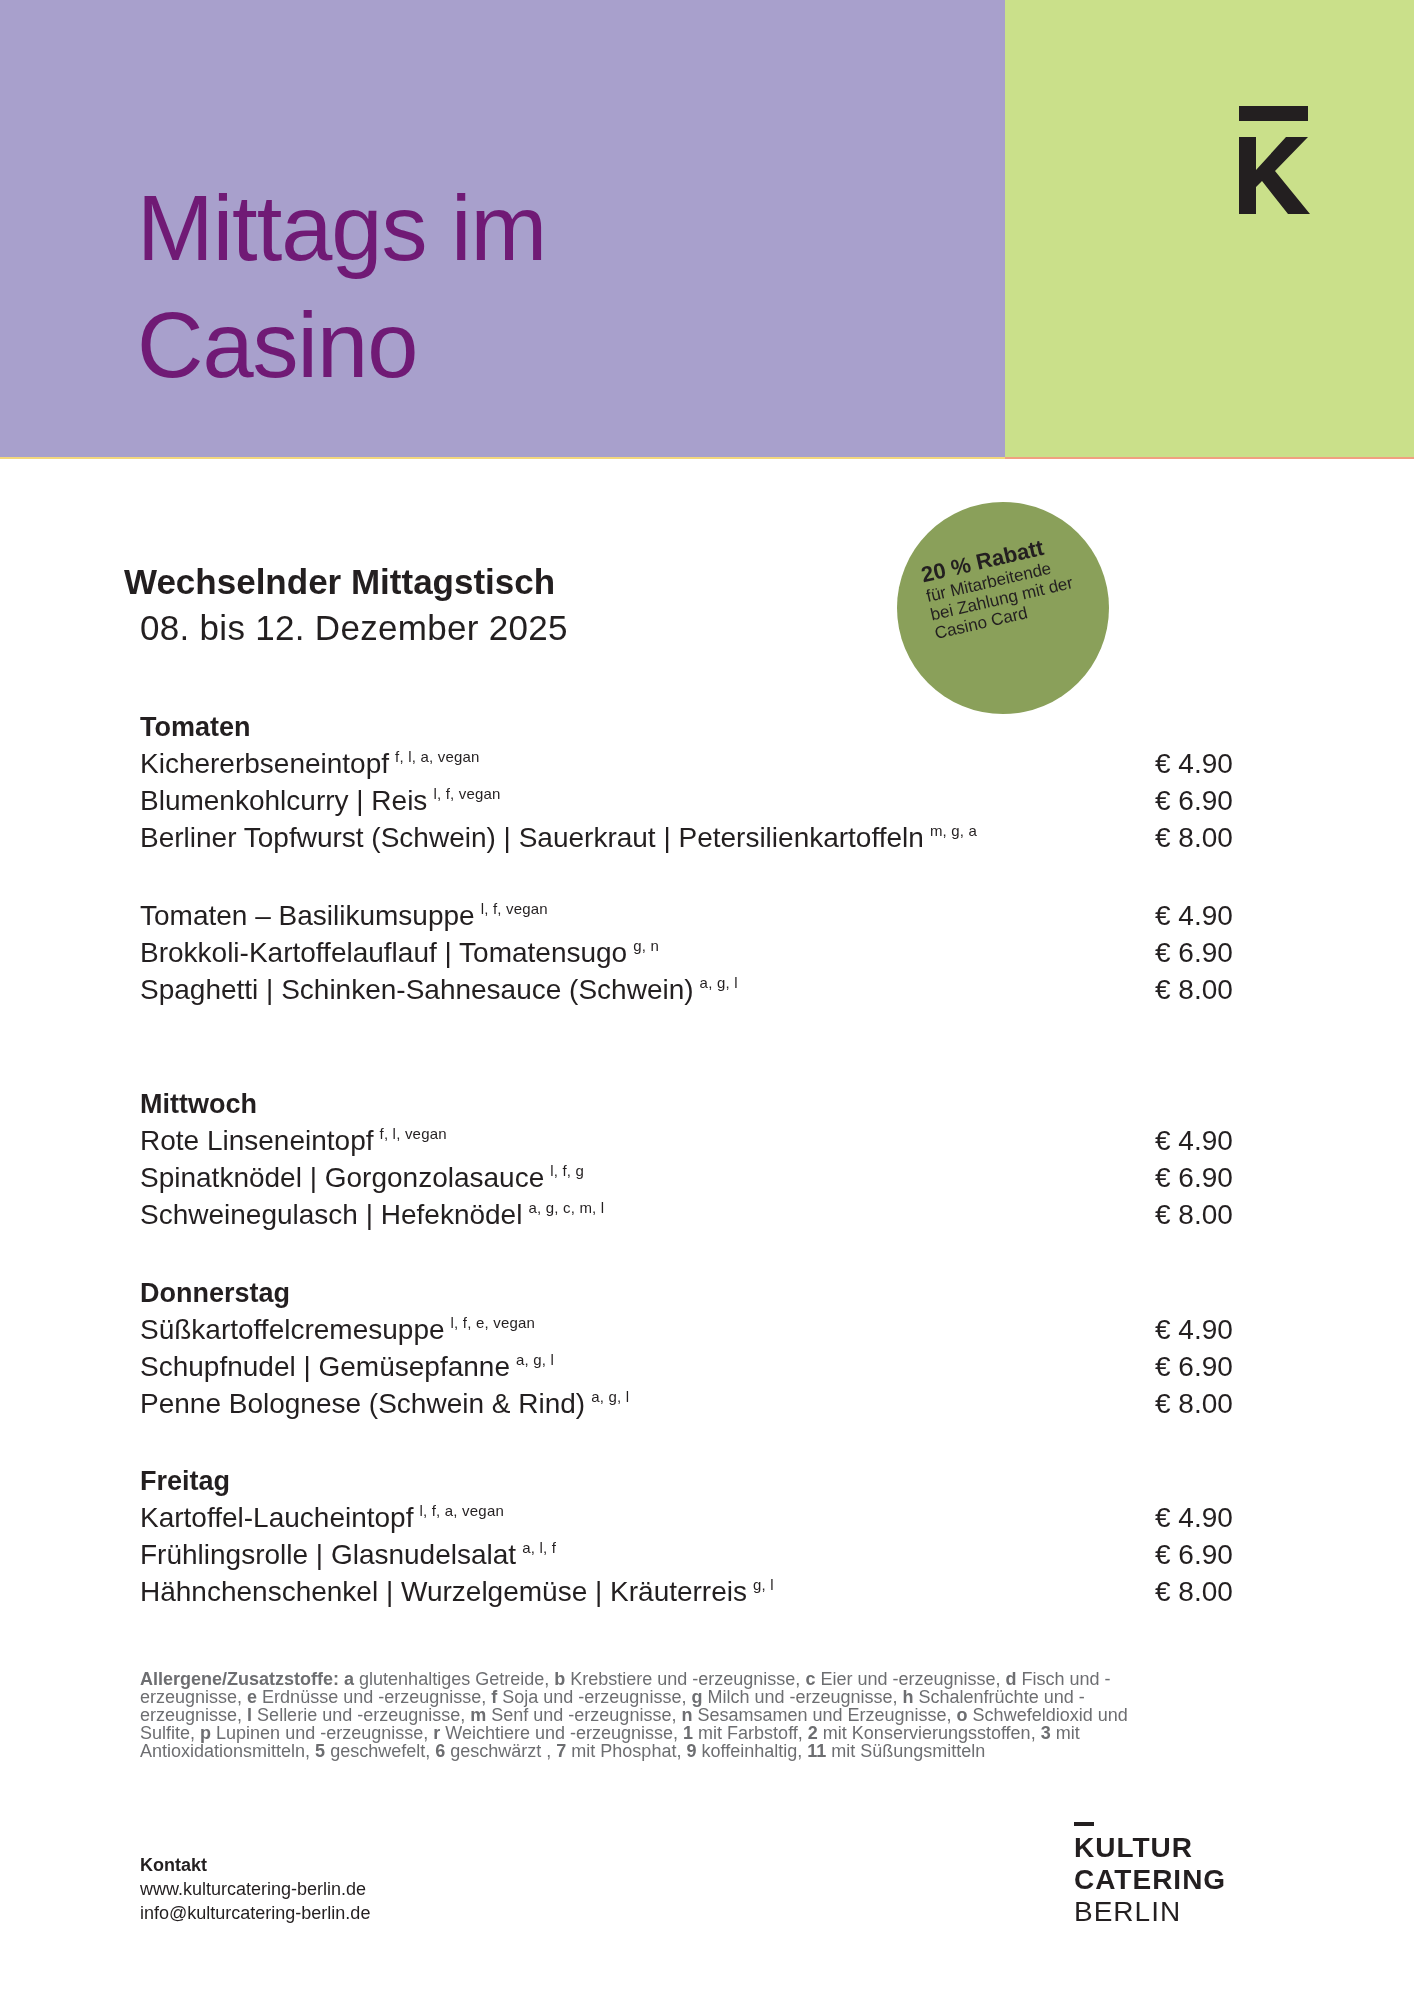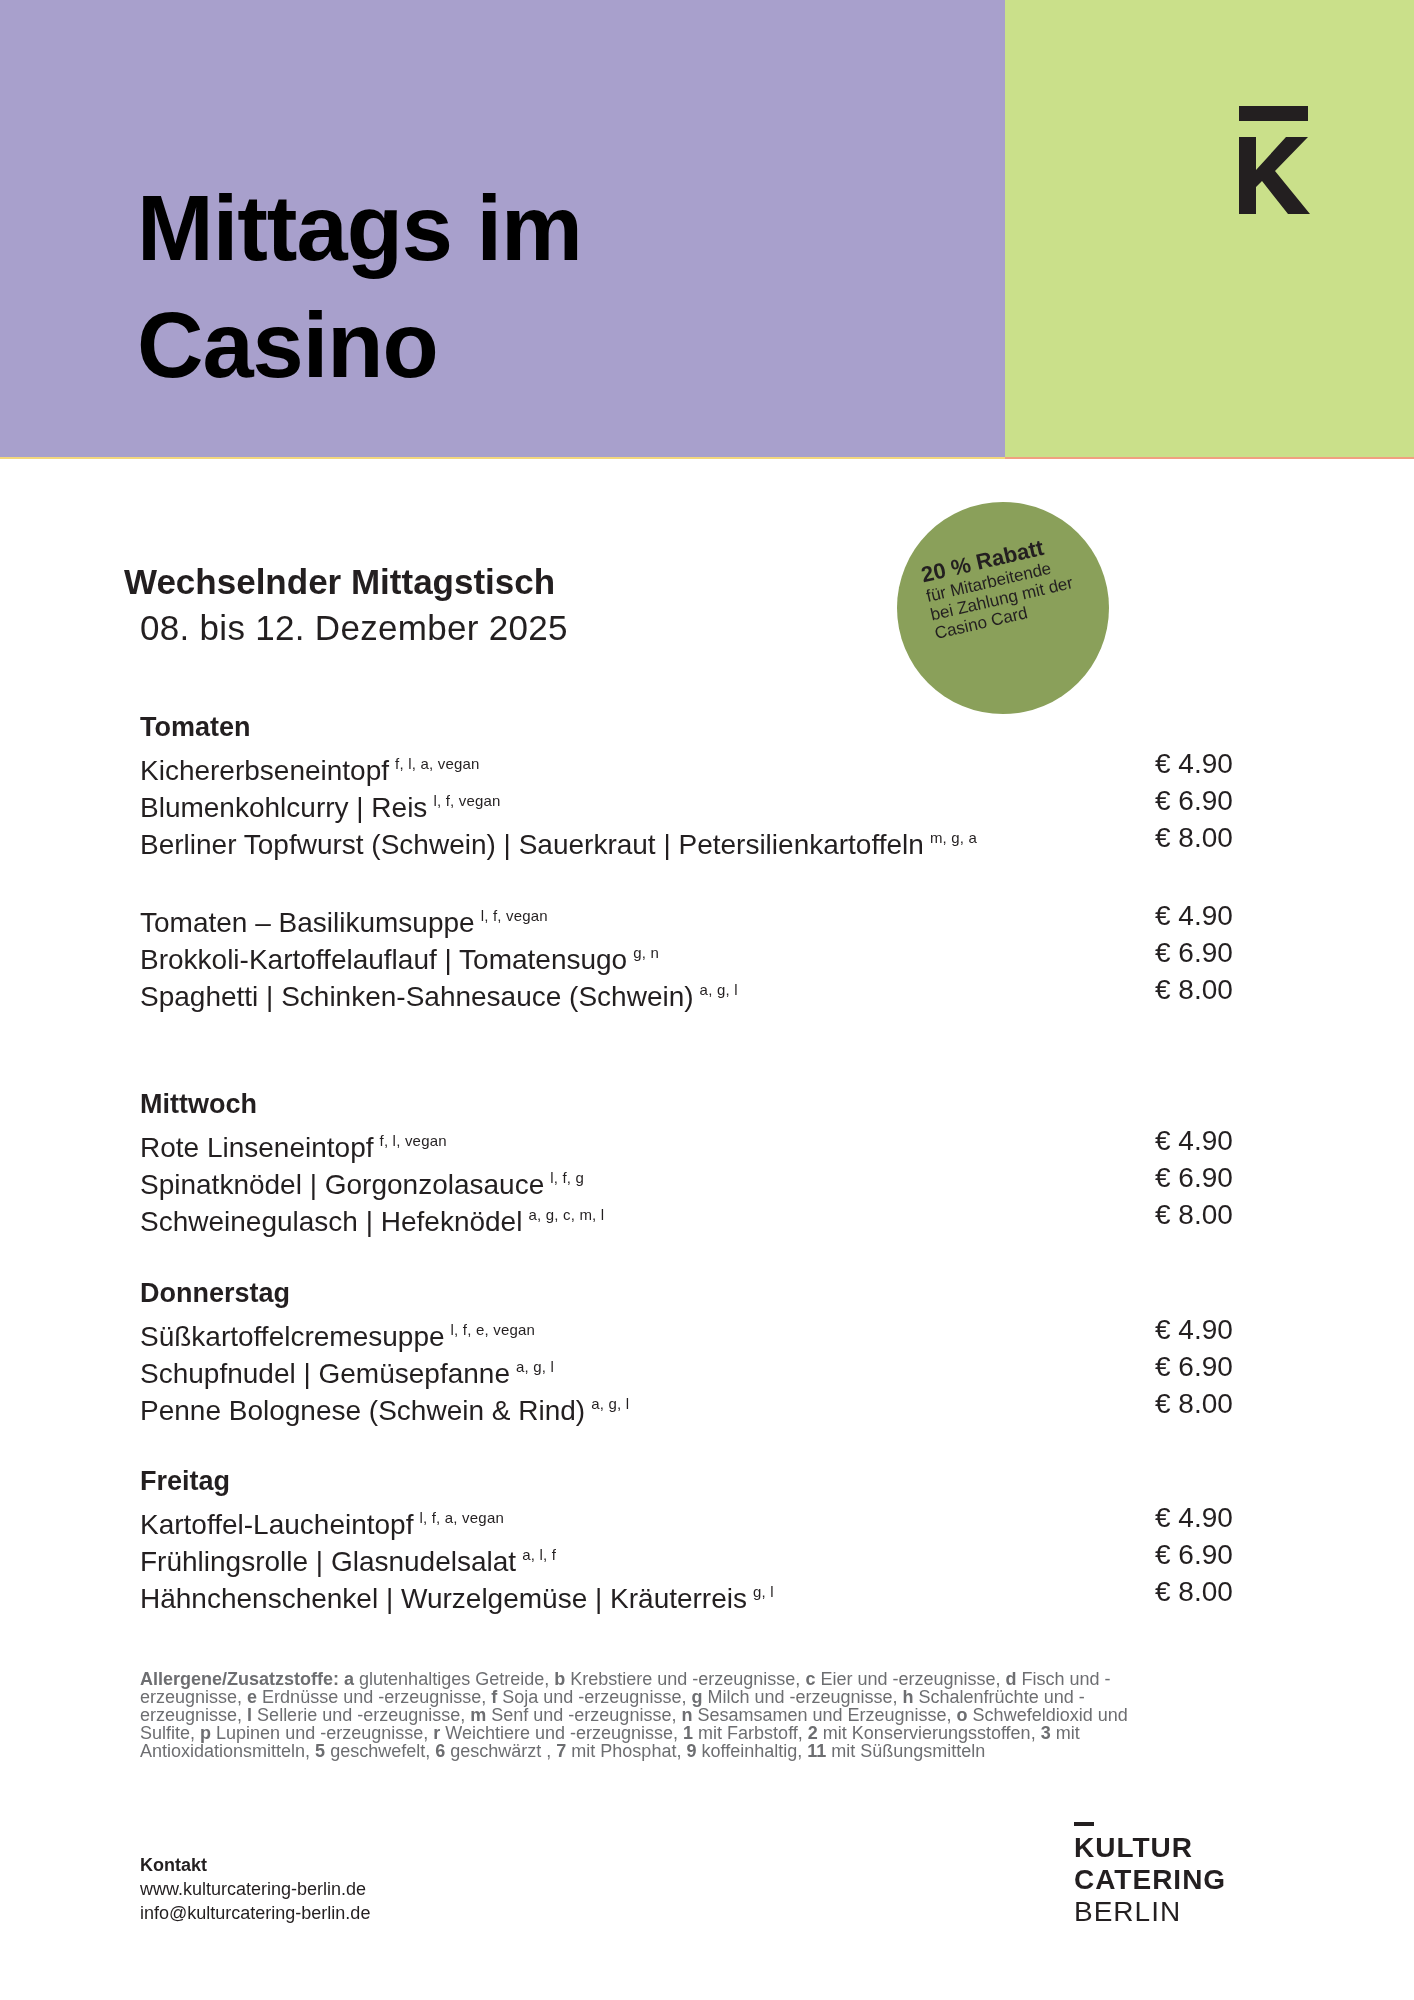--- a/index.html
+++ b/index.html
@@ -2,39 +2,39 @@
 <html><head>
 <meta charset="utf-8">
 <style>
   html, body { margin: 0; padding: 0; }
   body { width: 1414px; height: 2000px; position: relative; background: #ffffff; overflow: hidden;
          font-family: "Liberation Sans", "DejaVu Sans", sans-serif; color: #231f20; }
   .hdr-purple { position: absolute; left: 0; top: 0; width: 1005px; height: 457px; background: #a8a0cc;
                 border-bottom: 2px solid #f3d77c; }
   .hdr-green { position: absolute; left: 1005px; top: 0; width: 409px; height: 457px; background: #cae08a;
                border-bottom: 2px solid #f0a080; }
-  .title { position: absolute; left: 137px; top: 170px; margin: 0; font-size: 92px; font-weight: bold;
-           line-height: 117px; letter-spacing: -1px; color: #000000; }
+  .title { position: absolute; left: 137px; top: 170px; margin: 0; font-size: 92px; font-weight: normal;
+           line-height: 117px; letter-spacing: -1px; color: #701a75; }
   .k-logo { position: absolute; left: 1239px; top: 106px; width: 71px; height: 108px; }
   .k-bar { position: absolute; left: 0; top: 0; width: 69px; height: 15px; background: #231f20; }
   .k-letter { position: absolute; left: 0; top: 31px; width: 71px; height: 77px; }
 
   .badge { position: absolute; left: 897px; top: 502px; width: 212px; height: 212px; border-radius: 50%;
            background: #8aa05a; }
   .badge-text { position: absolute; left: 22px; top: 62px; width: 190px; transform: rotate(-13deg);
                 transform-origin: left top; color: #231f20; }
   .badge-title { font-weight: bold; font-size: 22px; line-height: 24px; display: block; }
   .badge-line { font-size: 17px; line-height: 19px; display: block; }
 
   .week-title { position: absolute; left: 124px; top: 560px; margin: 0; font-size: 35px; font-weight: bold; line-height: 44px; }
   .week-dates { position: absolute; left: 140px; top: 606px; margin: 0; font-size: 35px; font-weight: normal; line-height: 44px; letter-spacing: 0.3px; }
 
   .day { position: absolute; left: 140px; width: 1097px; }
   .day-name { font-size: 27px; font-weight: bold; line-height: 36px; height: 36px; }
-  .item { display: flex; justify-content: space-between; align-items: flex-start; height: 37px; line-height: 37px; font-size: 28px; }
+  .item { display: flex; justify-content: space-between; align-items: flex-end; height: 37px; line-height: 37px; font-size: 28px; }
   .item-name { white-space: nowrap; }
   .allergen { font-size: 15px; vertical-align: 11px; margin-left: 6px; letter-spacing: 0.2px; }
   .price { white-space: nowrap; width: 82px; text-align: left; }
 
   .allergens { position: absolute; left: 140px; top: 1670px; width: 1030px; font-size: 18px; line-height: 18px; color: #6d6e71; margin: 0; }
   .allergens b { color: #6d6e71; }
 
   .contact { position: absolute; left: 140px; top: 1853px; font-size: 18px; line-height: 24px; }
   .contact-title { font-weight: bold; display: block; }
   .contact-line { display: block; color: #231f20; }

